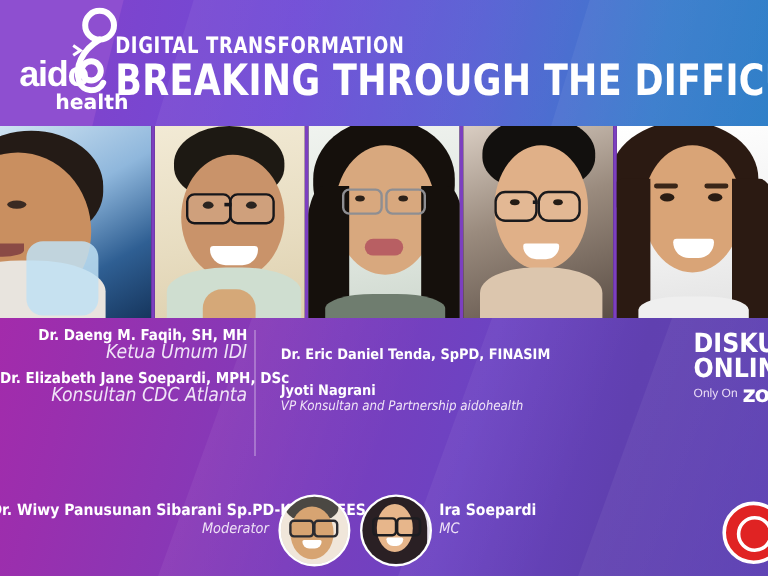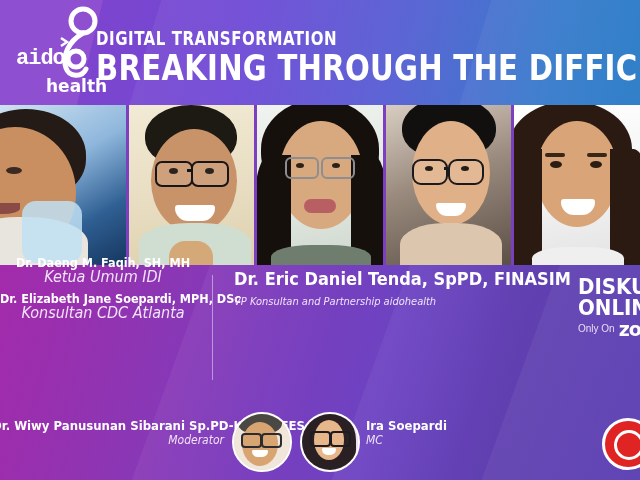--- a/index.html
+++ b/index.html
@@ -36,22 +36,22 @@
   }
   .logo-panel-inner{
     position:absolute;left:0;top:0;width:100%;height:100%;
     transform:skewX(14deg);
   }
   .logo-wrap{
     position:absolute;left:16px;top:8px;width:112px;height:92px;
   }
   .logo-word{
     position:absolute;left:0px;top:38px;
-    font-size:22px;font-weight:bold;color:#fff;letter-spacing:-1px;
-    font-family:Liberation Mono, monospace;
+    font-size:30px;font-weight:bold;color:#fff;letter-spacing:-1px;
+    font-family:Liberation Sans, sans-serif;
   }
   .logo-health{
     position:absolute;left:30px;top:68px;
     font-size:17px;font-weight:bold;color:#fff;
     font-family:"DejaVu Sans", sans-serif;
   }
   .logo-mark{
     position:absolute;left:40px;top:-2px;width:52px;height:72px;
   }
   .titles{
@@ -108,35 +108,35 @@
   .r2{left:370px;top:-30px;width:120px;height:280px;}
   .r3{left:520px;top:-30px;width:170px;height:280px;}
 
   .divider{
     position:absolute;left:212px;top:275px;width:1px;height:105px;
     background:rgba(255,255,255,.45);
   }
 
   
   .col-left{
-    position:absolute;left:0;top:256px;width:206px;text-align:center;
+    position:absolute;left:0;top:272px;width:206px;text-align:right;
   }
   .col-right{
     position:absolute;left:234px;top:272px;width:300px;text-align:left;
   }
   .sp{margin-bottom:9px;}
   .sp-name{
     font-family:"DejaVu Sans Condensed","Liberation Sans Narrow","Liberation Sans",sans-serif;
     font-size:12.5px;font-weight:bold;color:#ffffff;line-height:14px;white-space:nowrap;
   }
   .sp-role{
     font-family:"DejaVu Sans Condensed","Liberation Sans Narrow","Liberation Sans",sans-serif;
     font-size:16px;font-style:italic;color:#f0e4f7;line-height:13px;
   }
-  .col-right .sp-name{font-size:18px;}
+  .col-right .sp-name{font-size:12px;margin-top:16px;}
   .col-right .sp-role{font-size:11px;white-space:normal;}
 
   
   .zoomblock{
     position:absolute;left:578px;top:276px;width:120px;
   }
   .zb-l1,.zb-l2{
     font-family:"DejaVu Sans Condensed","Liberation Sans Narrow","Liberation Sans",sans-serif;
     font-size:22px;font-weight:bold;color:#ffffff;line-height:21px;
     letter-spacing:0px;white-space:nowrap;
@@ -306,20 +306,21 @@
       <div class="sp-name">Dr. Elizabeth Jane Soepardi, MPH, DSc</div>
       <div class="sp-role">Konsultan CDC Atlanta</div>
     </div>
   </div>
 
   <div class="col-right">
     <div class="sp">
       <div class="sp-name">Dr. Eric Daniel Tenda, SpPD, FINASIM</div>
     </div>
     <div class="sp">
+      <div class="sp-name">Jyoti Nagrani</div>
       <div class="sp-role">VP Konsultan and Partnership aidohealth</div>
     </div>
   </div>
 
   <div class="zoomblock">
     <div class="zb-l1">DISKUSI</div>
     <div class="zb-l2">ONLINE</div>
     <div>
       <span class="zb-only">Only On</span><span class="zb-zoom">zoom</span>
     </div>

